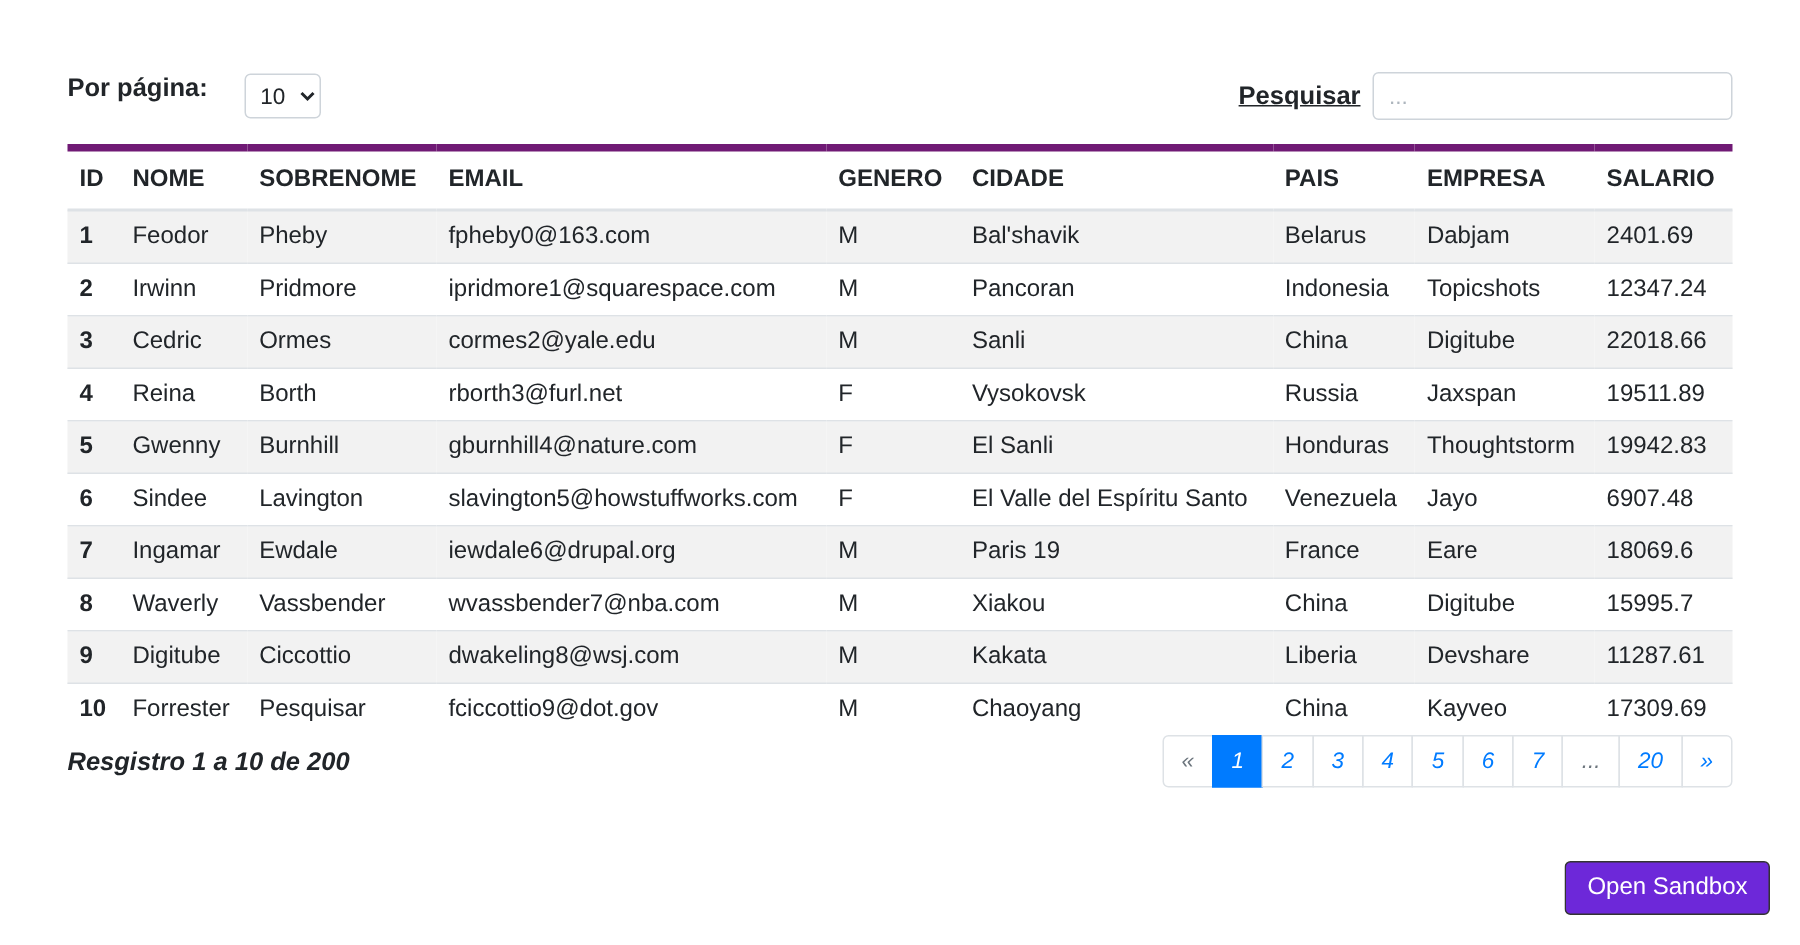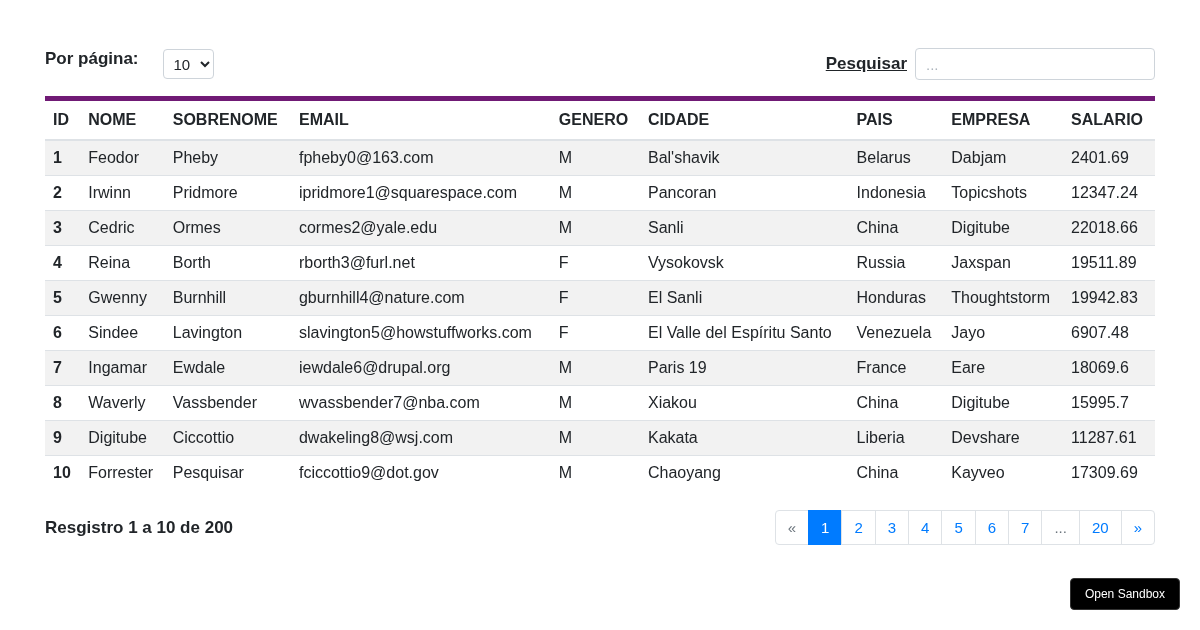--- a/index.html
+++ b/index.html
@@ -77,21 +77,21 @@
       padding: 8px 8px;
       border-top: 1px solid #dee2e6;
       vertical-align: middle;
     }
     tbody td.id-cell { font-weight: 700; }
 
     .footer-row {
       display: flex;
       justify-content: space-between;
       align-items: center;
-      margin-top: 20px;
+      font-style: italic;
     }
     .record-count {
       font-weight: 700;
       font-size: 17px;
     }
     .pagination {
       display: flex;
       list-style: none;
       padding: 0;
       margin: 0;
@@ -122,26 +122,26 @@
       background: #007bff;
       border-color: #007bff;
     }
     .pagination li.active a { color: #fff; }
     .pagination li.disabled a { color: #6c757d; cursor: default; }
 
     .sandbox-btn {
       position: fixed;
       right: 20px;
       bottom: 20px;
-      background: #000000;
+      background: #6d28d9;
       color: #fff;
       border: 1px solid #333;
       border-radius: 4px;
       padding: 8px 14px;
-      font-size: 12px;
+      font-size: 16px;
       cursor: pointer;
     }
   </style>
 </head>
 <body>
 
 <div class="container">
 
   <div class="top-row">
     <div class="per-page">

